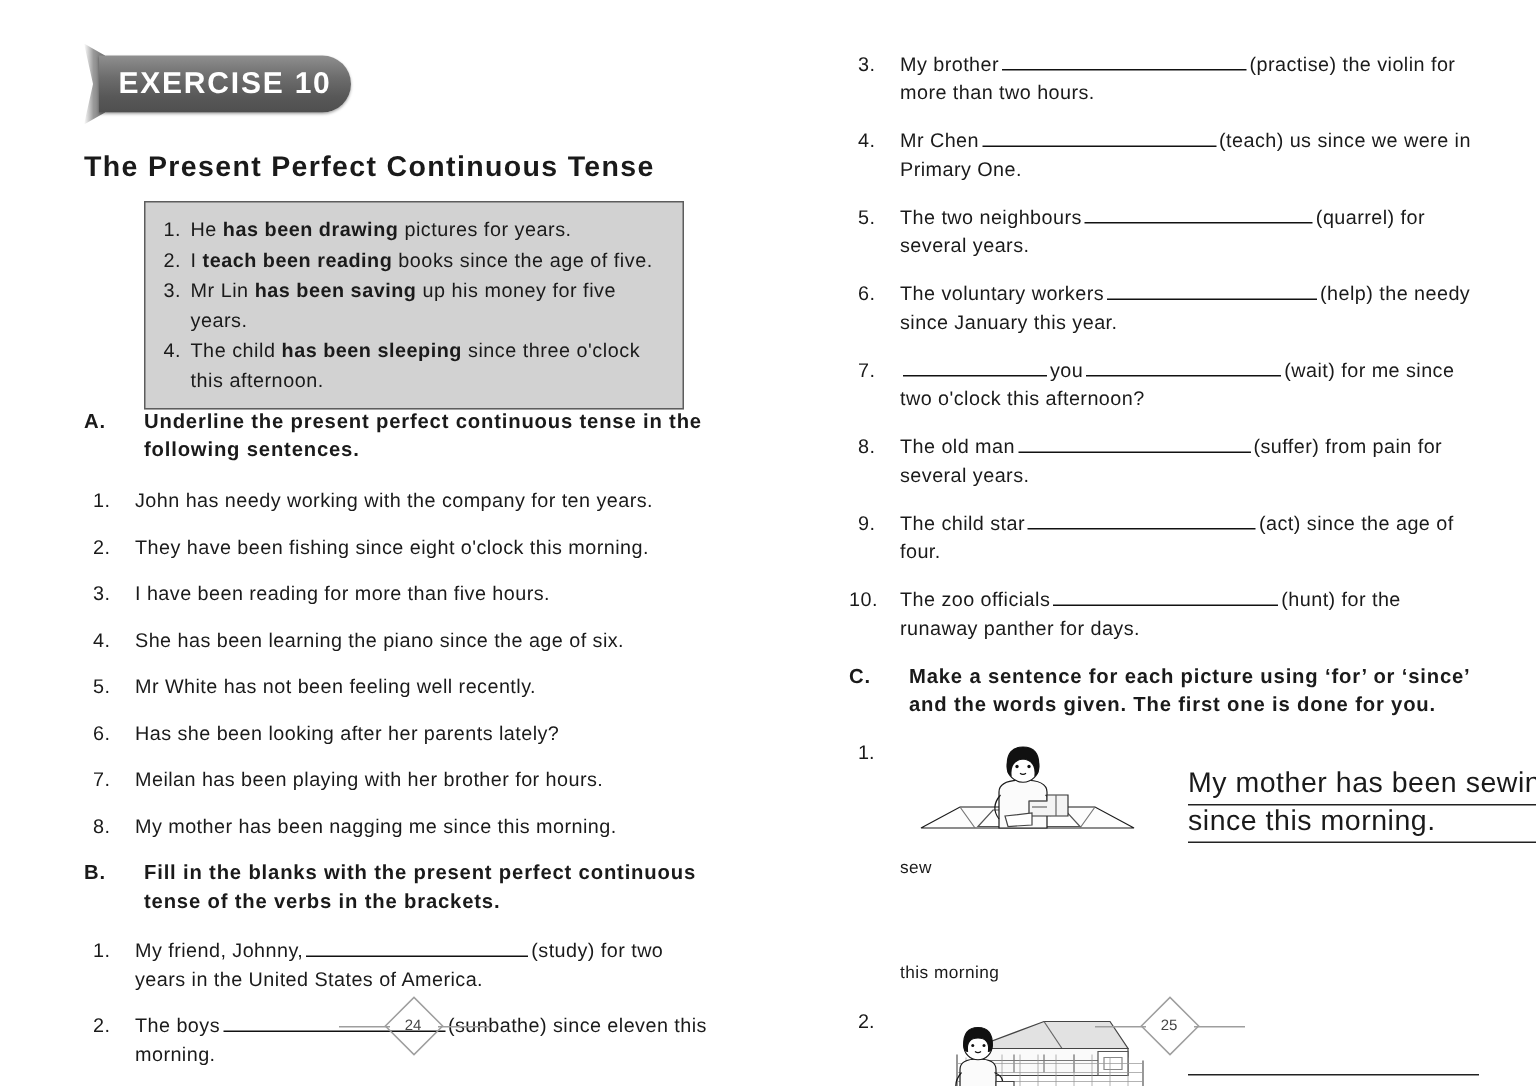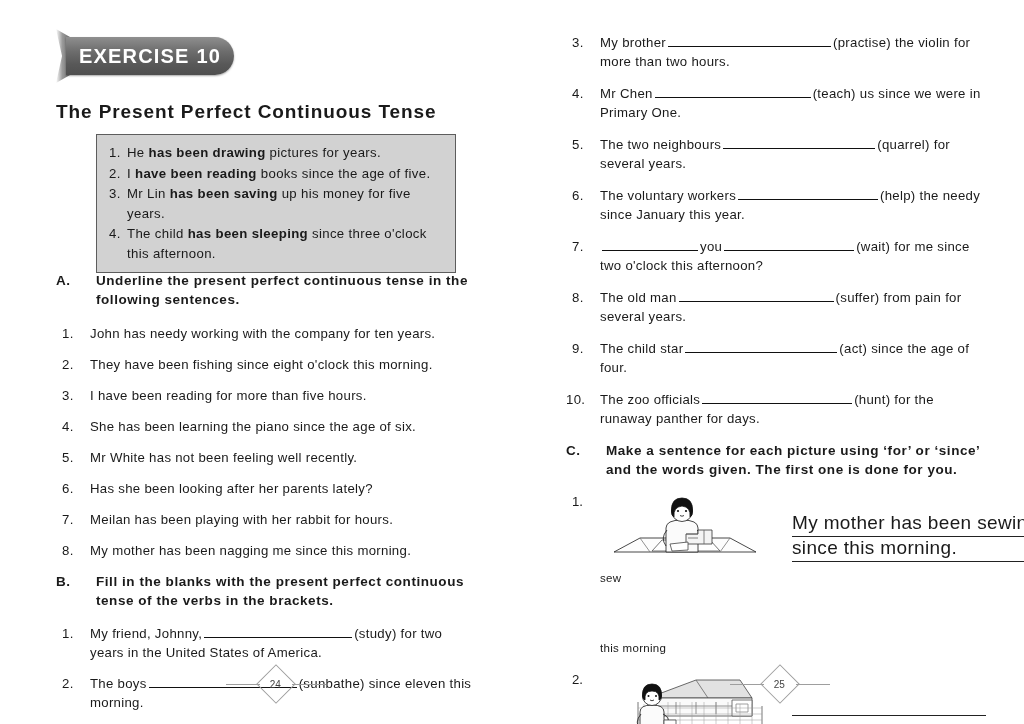--- a/index.html
+++ b/index.html
@@ -226,21 +226,21 @@
 
   <div class="topic">The Present Perfect Continuous Tense</div>
 
   <div class="example-box">
     <div class="example-item">
       <span class="example-num">1.</span>
       <span class="example-text"><span>He </span><b>has been drawing</b><span> pictures for years.</span></span>
     </div>
     <div class="example-item">
       <span class="example-num">2.</span>
-      <span class="example-text"><span>I </span><b>have been reading</b><span> books since the age of five.</span></span>
+      <span class="example-text"><span>I </span><b>teach been reading</b><span> books since the age of five.</span></span>
     </div>
     <div class="example-item">
       <span class="example-num">3.</span>
       <span class="example-text"><span>Mr Lin </span><b>has been saving</b><span> up his money for five years.</span></span>
     </div>
     <div class="example-item">
       <span class="example-num">4.</span>
       <span class="example-text"><span>The child </span><b>has been sleeping</b><span> since three o'clock this afternoon.</span></span>
     </div>
   </div>
@@ -270,21 +270,21 @@
       <div class="q" style="margin-bottom:12px;">
         <span class="q-num">5.</span>
         <span class="q-body">Mr White has not been feeling well recently.</span>
       </div>
       <div class="q" style="margin-bottom:12px;">
         <span class="q-num">6.</span>
         <span class="q-body">Has she been looking after her parents lately?</span>
       </div>
       <div class="q" style="margin-bottom:12px;">
         <span class="q-num">7.</span>
-        <span class="q-body">Meilan has been playing with her rabbit for hours.</span>
+        <span class="q-body">Meilan has been playing with her brother for hours.</span>
       </div>
       <div class="q" style="margin-bottom:12px;">
         <span class="q-num">8.</span>
         <span class="q-body">My mother has been nagging me since this morning.</span>
       </div>
     </div>
 
     <div class="section" style="margin-top:11px;">
       <span class="section-letter">B.</span>
       <span class="section-title">Fill in the blanks with the present perfect continuous tense of the verbs in the brackets.</span>

